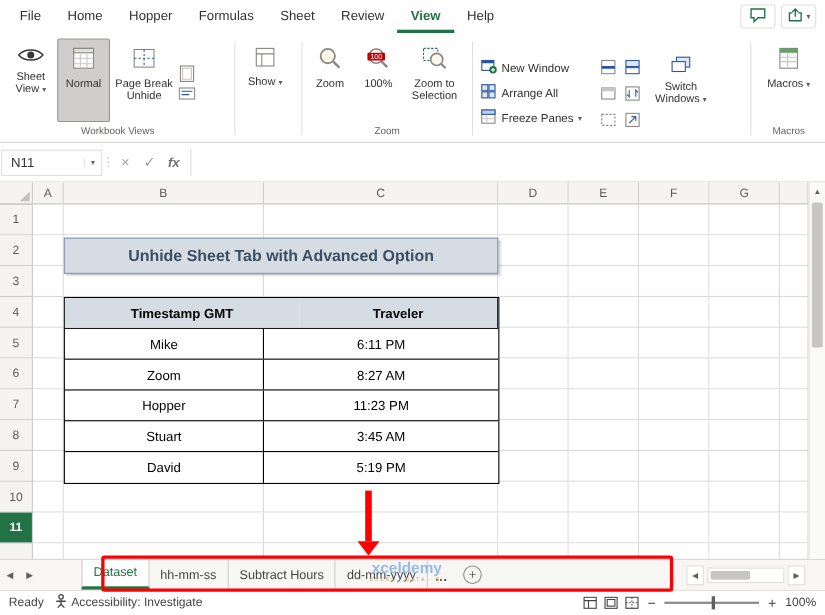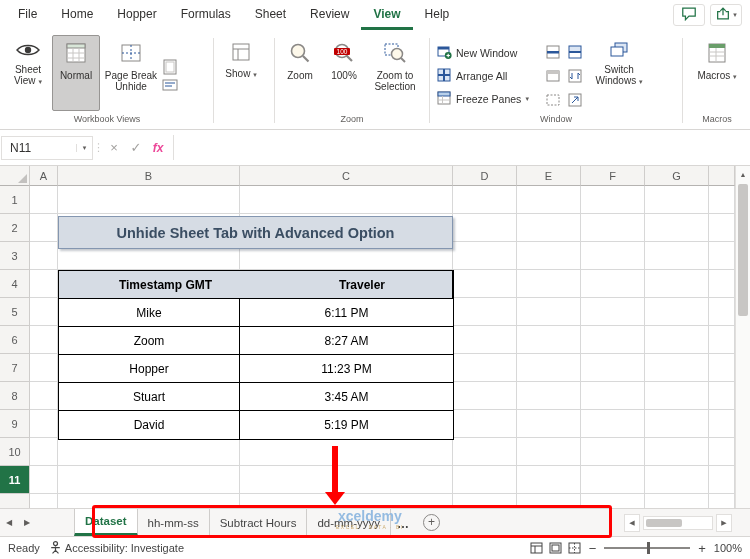--- a/index.html
+++ b/index.html
@@ -27,21 +27,21 @@
 .icongrid{display:grid;grid-template-columns:20px 20px;grid-auto-rows:22px;gap:2px;padding-top:6px;margin:0 6px}
 .iconbtn{display:flex;align-items:center;justify-content:center}
 
 
 .fbar{height:36px;display:flex;align-items:center;background:#fff;border-bottom:1px solid #d8d6d4;padding:5px 1px}
 .namebox{width:92px;height:24px;display:flex;align-items:center;border:1px solid #e1dfdd;background:#fff;font-size:12px;padding-left:8px}
 .nbtext{flex:1}
 .nbcaret{width:16px;text-align:center;font-size:7px;color:#605e5c;border-left:1px solid #e1dfdd}
 .fdots{width:10px;text-align:center;color:#c8c6c4;font-size:11px}
 .fbtn{width:22px;text-align:center;color:#a19f9d;font-size:13px}
-.fxbtn{color:#ec4899;font-style:italic;font-weight:700;font-size:12px}
+.fxbtn{color:#737373;font-style:italic;font-weight:700;font-size:12px}
 .finput{flex:1;align-self:stretch;border-left:1px solid #e1dfdd;margin-left:4px;background:#fff}
 
 
 .gridarea{position:relative;height:342px;overflow:hidden;background:#fff}
 .grow{display:flex}
 .gcell,.gcol,.grhd,.gcorner{flex:none;border-right:1px solid #d8d8d8;border-bottom:1px solid #d8d8d8;overflow:hidden}
 .ghead .gcol{height:20px;background:#f5f4f2;color:#5a5a5a;font-size:11px;display:flex;align-items:center;justify-content:center;border-right-color:#cfcdcb;border-bottom-color:#b5b3b1}
 .gcorner{height:20px;background:#f5f4f2;position:relative;border-right-color:#cfcdcb;border-bottom-color:#b5b3b1}
 .gcorner::after{content:"";position:absolute;right:2px;bottom:2px;border-left:9px solid transparent;border-bottom:9px solid #c3c1bf}
 .grhd{height:28px;background:#f5f4f2;color:#5a5a5a;font-size:11px;display:flex;align-items:center;justify-content:center;border-right-color:#cfcdcb;border-bottom-color:#cfcdcb}
@@ -59,21 +59,21 @@
 
 .vscroll{position:absolute;right:0;top:0;bottom:0;width:15px;background:#fafaf9;border-left:1px solid #e1dfdd;z-index:3}
 .vup{height:16px;display:flex;align-items:center;justify-content:center;font-size:7px;color:#605e5c}
 .vthumb{margin:2px 2px;height:132px;background:#c8c6c4;border-radius:2px}
 
 
 .tabbar{height:28px;display:flex;align-items:stretch;background:#f7f6f5;border-top:1px solid #d8d6d4;position:relative}
 .tarrow{width:18px;display:flex;align-items:center;justify-content:center;font-size:8px;color:#605e5c}
 .tspacer{width:38px}
 .stab{display:flex;align-items:center;padding:0 10px;font-size:11.5px;color:#444;border-right:1px solid #cfcdcb;background:transparent;white-space:nowrap}
-.stab.active{background:#fff;color:var(--excel-green,#217346);font-weight:700;border-bottom:3px solid var(--excel-green,#217346);border-left:1px solid #cfcdcb}
+.stab.active{background:#fff;color:var(--excel-green,#217346);font-weight:400;border-bottom:3px solid var(--excel-green,#217346);border-left:1px solid #cfcdcb}
 .tmore{display:flex;align-items:flex-end;padding:0 6px 5px;color:#444;font-weight:700}
 .taddwrap{display:flex;align-items:center;padding:0 8px}
 .tadd{width:17px;height:17px;border-radius:50%;border:1px solid #8a8886;color:#605e5c;font-size:12px;line-height:14px;text-align:center}
 .hscroll{margin-left:auto;display:flex;align-items:center;gap:3px;padding-right:18px}
 .harrow{width:16px;height:18px;background:#fff;border:1px solid #e1dfdd;display:flex;align-items:center;justify-content:center;font-size:7px;color:#605e5c}
 .htrack{width:70px;height:14px;background:#fff;border:1px solid #e1dfdd;position:relative}
 .hthumb{position:absolute;left:2px;top:2px;width:36px;height:8px;background:#c8c6c4;border-radius:2px}
 
 
 .statusbar{height:23px;display:flex;align-items:center;background:#fff;border-top:1px solid #d8d6d4;font-size:11px;color:#444;padding:0 8px;gap:10px}
@@ -284,21 +284,20 @@
           </div>
       </div>
       <div class="bigbtn" style="width:56px">
         <span><svg width="20" height="18" viewBox="0 0 20 18">
               <rect x="6" y="2" width="12" height="9" fill="#dce6f4" stroke="#2b579a"></rect>
               <rect x="2" y="6" width="12" height="9" fill="#fff" stroke="#2b579a"></rect>
             </svg></span>
         <span class="lbl"><span>Switch Windows</span> <span class="caret">▾</span></span>
       </div>
     </div>
-    <div class="rgl">Window</div>
   </div>
 
   <div class="rdiv"></div>
 
   <div class="rgroup" style="width:62px">
     <div class="rgc" style="justify-content:center">
       <div class="bigbtn" style="width:52px">
         <span><svg width="24" height="24" viewBox="0 0 24 24">
               <rect x="4" y="3" width="16" height="18" fill="#fff" stroke="#8a8886"></rect>
               <rect x="4" y="3" width="16" height="4" fill="#6a9e6a"></rect>

